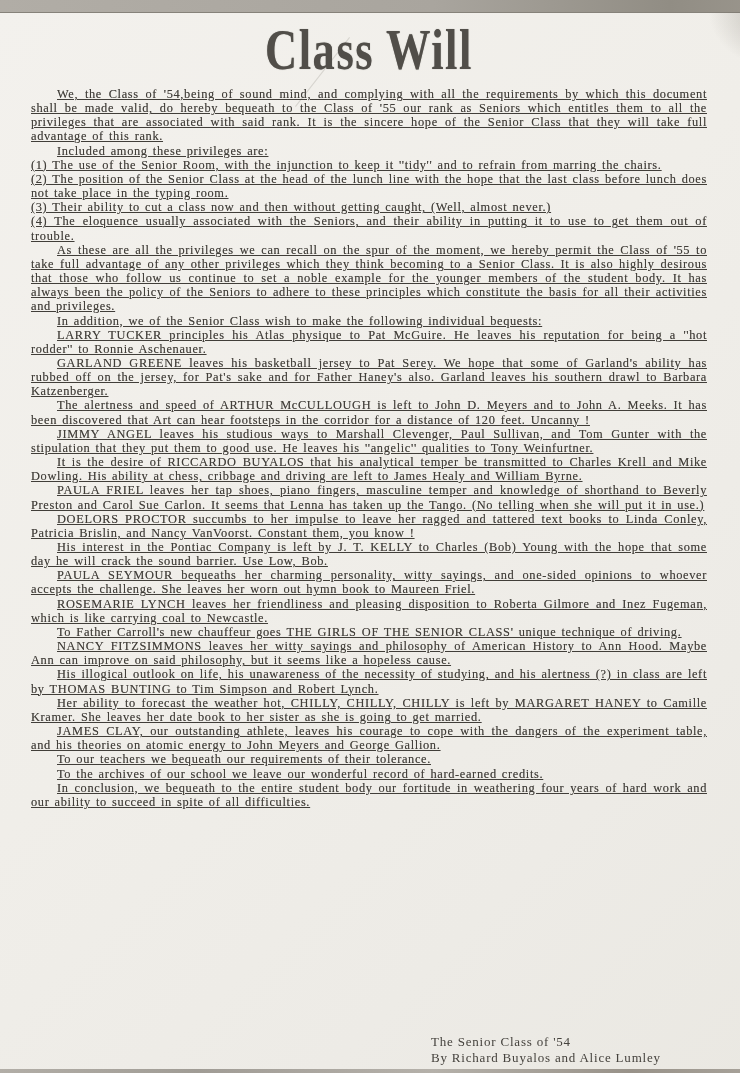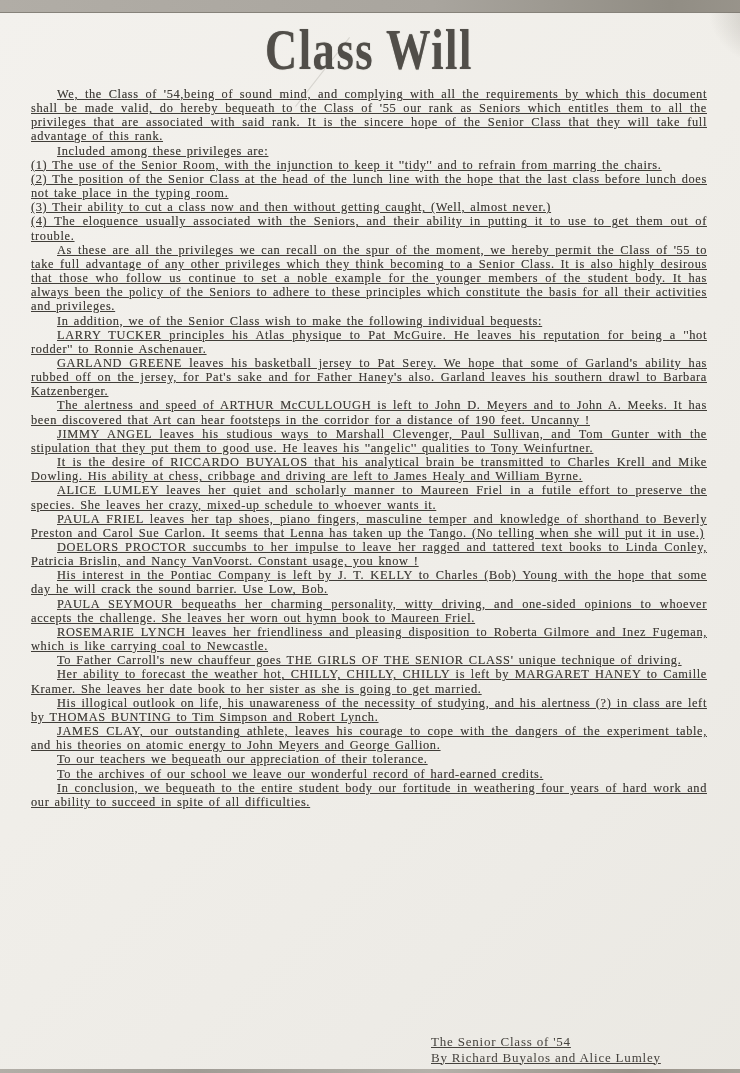--- a/index.html
+++ b/index.html
@@ -69,21 +69,20 @@
   .paragraphs p { margin: 0; text-decoration: underline; }
   p.para { text-indent: 26px; }
   p.item { text-indent: 0; }
   .signature {
     position: absolute; left: 431px; top: 1034px;
     font-size: 13px;
     line-height: 15.5px;
     letter-spacing: 0.8px;
     color: #45423d;
     white-space: nowrap;
-    text-decoration: underline;
   }
 </style>
 </head>
 <body>
 
 <div class="scan">
   <div class="top-band"></div>
   <div class="right-band"></div>
   <div class="corner-shadow"></div>
   <div class="crease"></div>
@@ -95,34 +94,34 @@
         <p class="para">We, the Class of '54,being of sound mind, and complying with all the requirements by which this document shall be made valid, do hereby bequeath to the Class of '55 our rank as Seniors which entitles them to all the privileges that are associated with said rank. It is the sincere hope of the Senior Class that they will take full advantage of this rank.</p>
         <p class="para">Included among these privileges are:</p>
         <p class="item">(1) The use of the Senior Room, with the injunction to keep it ''tidy'' and to refrain from marring the chairs.</p>
         <p class="item">(2) The position of the Senior Class at the head of the lunch line with the hope that the last class before lunch does not take place in the typing room.</p>
         <p class="item">(3) Their ability to cut a class now and then without getting caught, (Well, almost never.)</p>
         <p class="item">(4) The eloquence usually associated with the Seniors, and their ability in putting it to use to get them out of trouble.</p>
         <p class="para">As these are all the privileges we can recall on the spur of the moment, we hereby permit the Class of '55 to take full advantage of any other privileges which they think becoming to a Senior Class. It is also highly desirous that those who follow us continue to set a noble example for the younger members of the student body. It has always been the policy of the Seniors to adhere to these principles which constitute the basis for all their activities and privileges.</p>
         <p class="para">In addition, we of the Senior Class wish to make the following individual bequests:</p>
         <p class="para">LARRY TUCKER principles his Atlas physique to Pat McGuire. He leaves his reputation for being a ''hot rodder'' to Ronnie Aschenauer.</p>
         <p class="para">GARLAND GREENE leaves his basketball jersey to Pat Serey. We hope that some of Garland's ability has rubbed off on the jersey, for Pat's sake and for Father Haney's also. Garland leaves his southern drawl to Barbara Katzenberger.</p>
-        <p class="para">The alertness and speed of ARTHUR McCULLOUGH is left to John D. Meyers and to John A. Meeks. It has been discovered that Art can hear footsteps in the corridor for a distance of 190 feet. Uncanny !</p>
+        <p class="para">The alertness and speed of ARTHUR McCULLOUGH is left to John D. Meyers and to John A. Meeks. It has been discovered that Art can hear footsteps in the corridor for a distance of 120 feet. Uncanny !</p>
         <p class="para">JIMMY ANGEL leaves his studious ways to Marshall Clevenger, Paul Sullivan, and Tom Gunter with the stipulation that they put them to good use. He leaves his ''angelic'' qualities to Tony Weinfurtner.</p>
-        <p class="para">It is the desire of RICCARDO BUYALOS that his analytical brain be transmitted to Charles Krell and Mike Dowling. His ability at chess, cribbage and driving are left to James Healy and William Byrne.</p>
-        <p class="para">ALICE LUMLEY leaves her quiet and scholarly manner to Maureen Friel in a futile effort to preserve the species. She leaves her crazy, mixed-up schedule to whoever wants it.</p>
+        <p class="para">It is the desire of RICCARDO BUYALOS that his analytical temper be transmitted to Charles Krell and Mike Dowling. His ability at chess, cribbage and driving are left to James Healy and William Byrne.</p>
         <p class="para">PAULA FRIEL leaves her tap shoes, piano fingers, masculine temper and knowledge of shorthand to Beverly Preston and Carol Sue Carlon. It seems that Lenna has taken up the Tango. (No telling when she will put it in use.)</p>
-        <p class="para">DOELORS PROCTOR succumbs to her impulse to leave her ragged and tattered text books to Linda Conley, Patricia Brislin, and Nancy VanVoorst. Constant usage, you know !</p>
+        <p class="para">DOELORS PROCTOR succumbs to her impulse to leave her ragged and tattered text books to Linda Conley, Patricia Brislin, and Nancy VanVoorst. Constant them, you know !</p>
         <p class="para">His interest in the Pontiac Company is left by J. T. KELLY to Charles (Bob) Young with the hope that some day he will crack the sound barrier. Use Low, Bob.</p>
-        <p class="para">PAULA SEYMOUR bequeaths her charming personality, witty driving, and one-sided opinions to whoever accepts the challenge. She leaves her worn out hymn book to Maureen Friel.</p>
+        <p class="para">PAULA SEYMOUR bequeaths her charming personality, witty sayings, and one-sided opinions to whoever accepts the challenge. She leaves her worn out hymn book to Maureen Friel.</p>
         <p class="para">ROSEMARIE LYNCH leaves her friendliness and pleasing disposition to Roberta Gilmore and Inez Fugeman, which is like carrying coal to Newcastle.</p>
         <p class="para">To Father Carroll's new chauffeur goes THE GIRLS OF THE SENIOR CLASS' unique technique of driving.</p>
+        <p class="para">NANCY FITZSIMMONS leaves her witty sayings and philosophy of American History to Ann Hood. Maybe Ann can improve on said philosophy, but it seems like a hopeless cause.</p>
+        <p class="para">His illogical outlook on life, his unawareness of the necessity of studying, and his alertness (?) in class are left by THOMAS BUNTING to Tim Simpson and Robert Lynch.</p>
         <p class="para">Her ability to forecast the weather hot, CHILLY, CHILLY, CHILLY is left by MARGARET HANEY to Camille Kramer. She leaves her date book to her sister as she is going to get married.</p>
-        <p class="para">His illogical outlook on life, his unawareness of the necessity of studying, and his alertness (?) in class are left by THOMAS BUNTING to Tim Simpson and Robert Lynch.</p>
         <p class="para">JAMES CLAY, our outstanding athlete, leaves his courage to cope with the dangers of the experiment table, and his theories on atomic energy to John Meyers and George Gallion.</p>
-        <p class="para">To our teachers we bequeath our appreciation of their tolerance.</p>
+        <p class="para">To our teachers we bequeath our requirements of their tolerance.</p>
         <p class="para">To the archives of our school we leave our wonderful record of hard-earned credits.</p>
         <p class="para">In conclusion, we bequeath to the entire student body our fortitude in weathering four years of hard work and our ability to succeed in spite of all difficulties.</p>
       </div>
   </div>
 
   <div class="signature">
     <div>The Senior Class of '54</div>
     <div>By Richard Buyalos and Alice Lumley</div>
   </div>
 </div>

